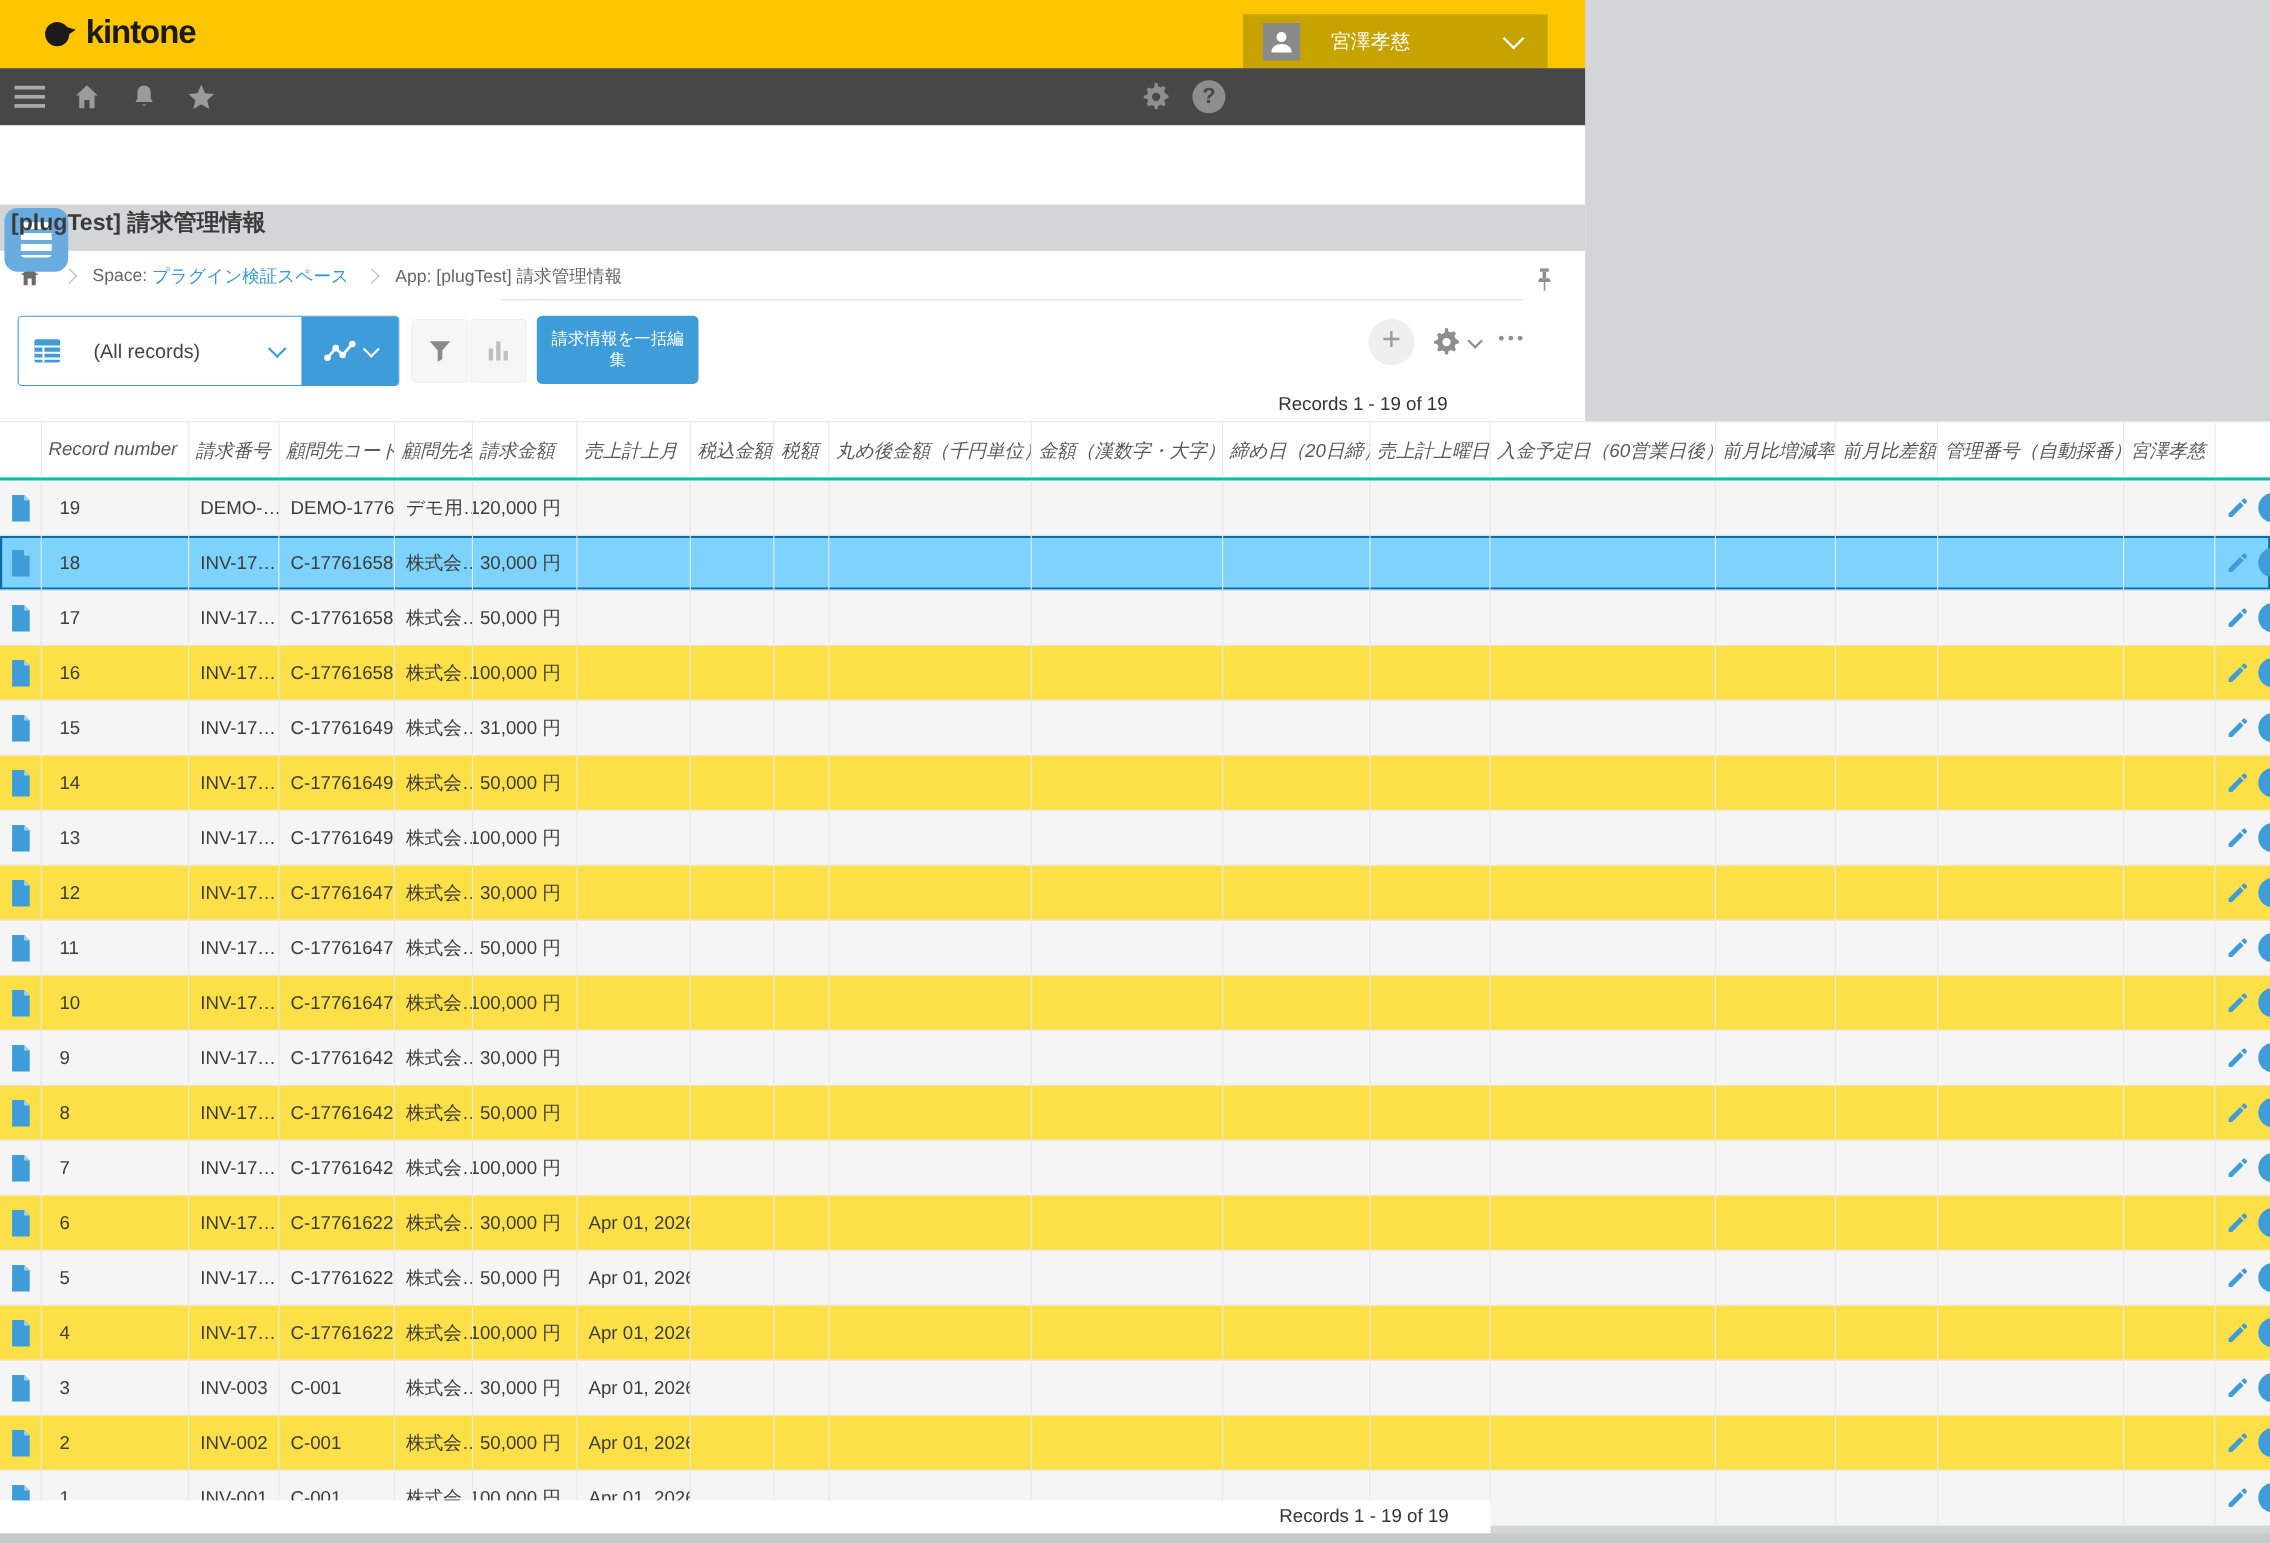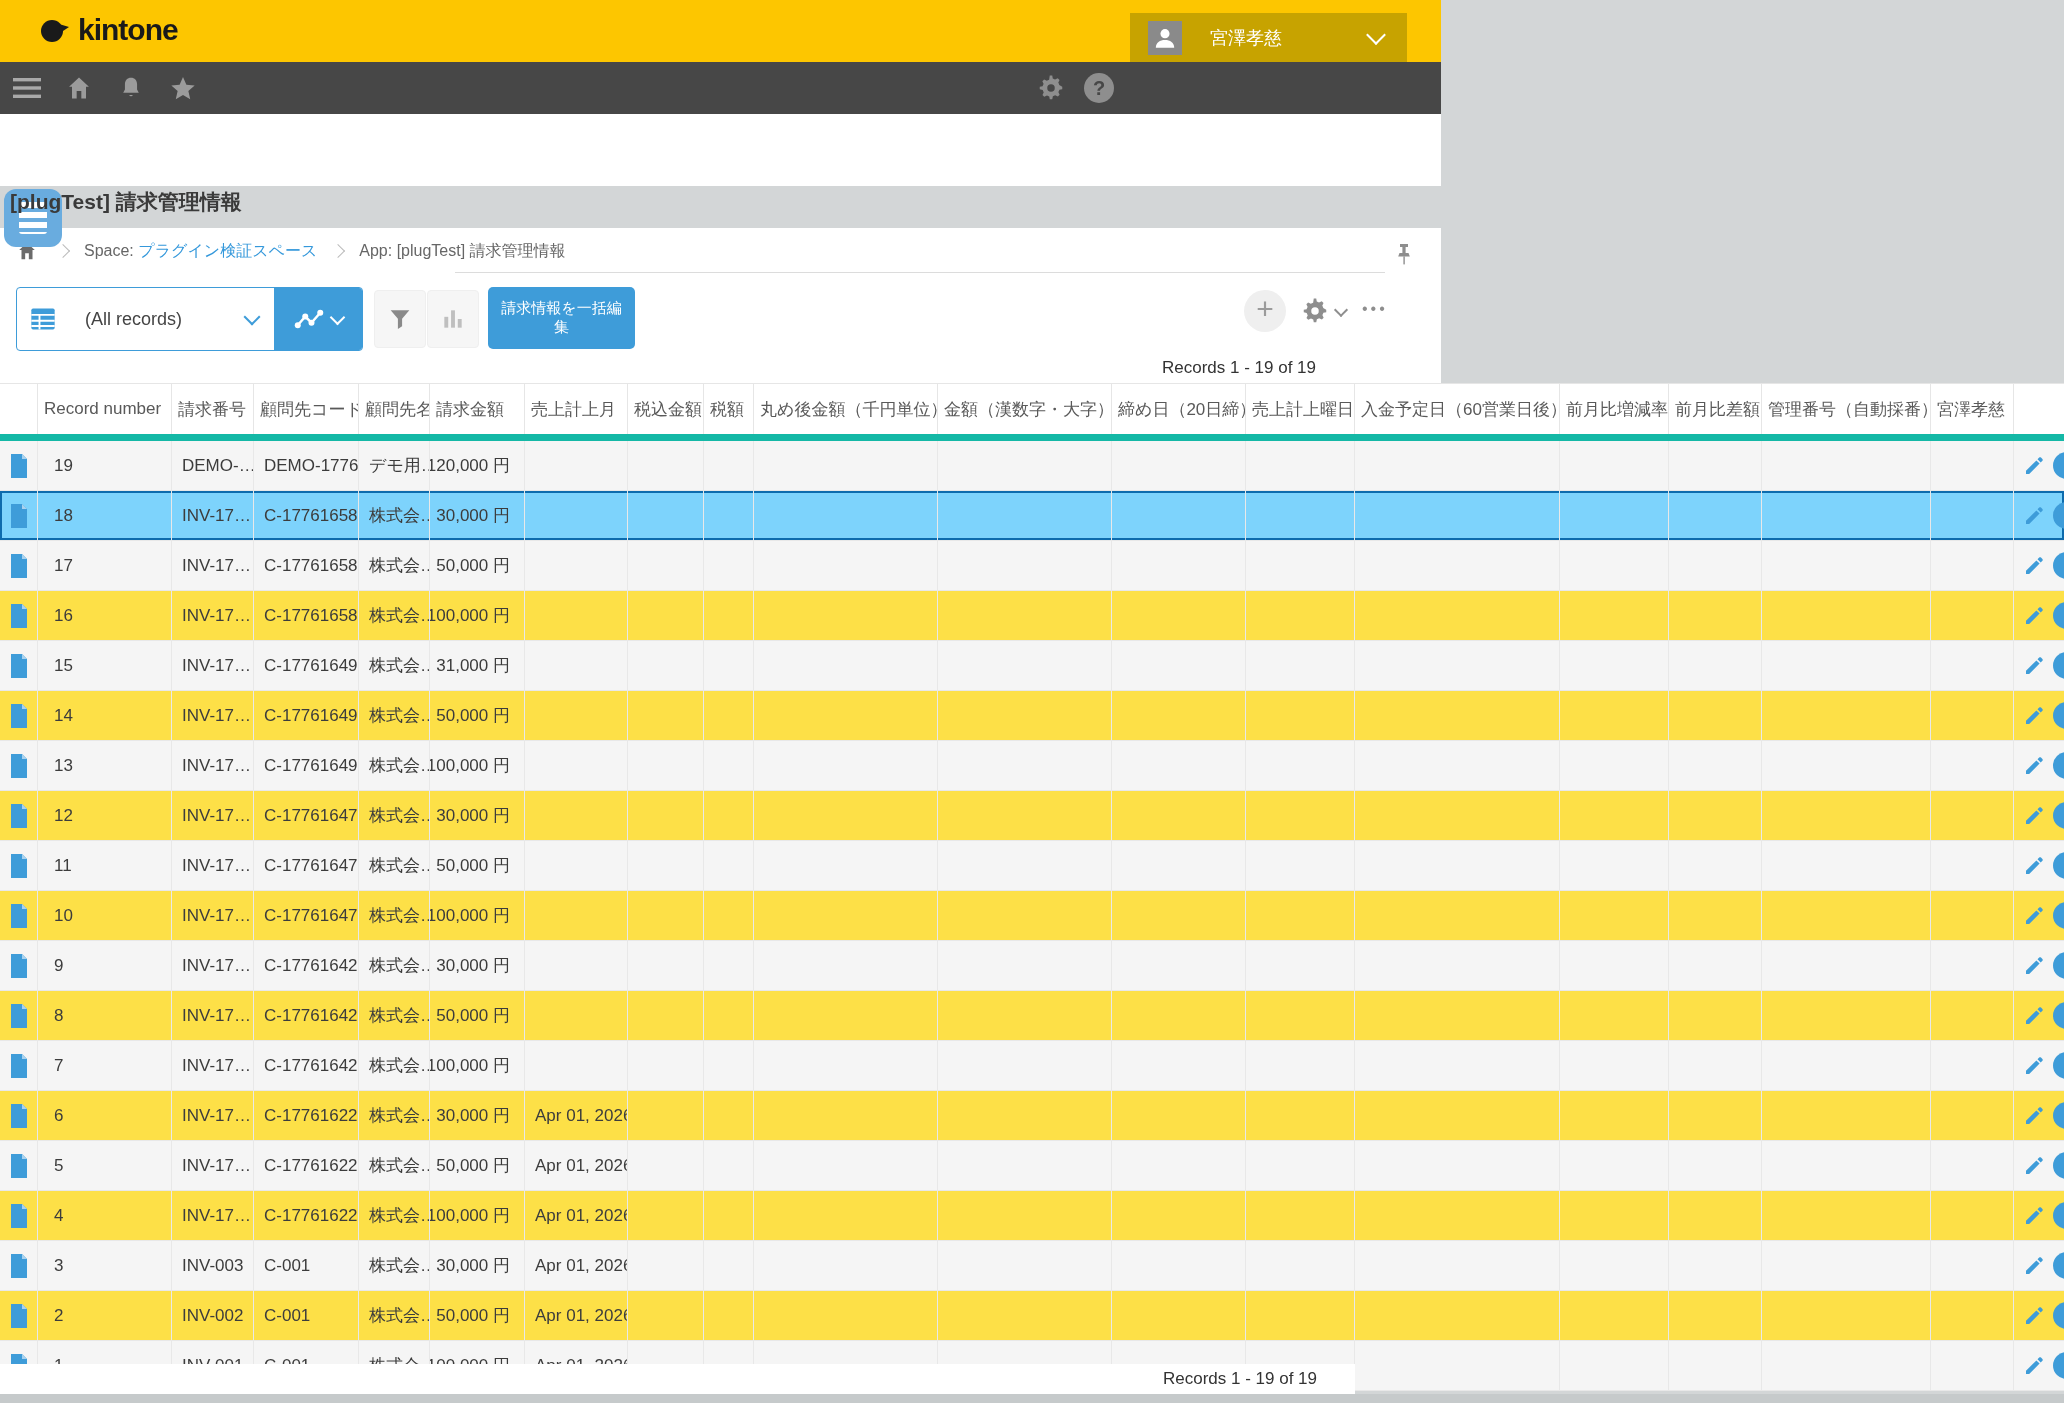--- a/index.html
+++ b/index.html
@@ -70,21 +70,21 @@
             color:#9B9B9B;font-size:30px;line-height:38px;text-align:center;cursor:pointer;}
   .gear-btn{position:absolute;left:1300px;top:182px;cursor:pointer;display:flex;align-items:center;gap:6px;}
   .gear-chev{width:8px;height:8px;border-right:2px solid #8E8E8E;border-bottom:2px solid #8E8E8E;transform:rotate(45deg);margin-top:-3px;}
   .more-btn{position:absolute;left:1362px;top:186px;color:#8E8E8E;font-size:16px;letter-spacing:3px;cursor:pointer;}
   .records-top{position:absolute;right:125px;top:244px;font-size:17px;color:#333;}
 
   
   .table{position:absolute;left:0;top:383px;width:2064px;background:#fff;
          --cols:38px 134px 82px 105px 71px 95px 103px 76px 50px 184px 174px 134px 109px 205px 109px 93px 169px 83px 50px;}
   .trow,.thead{display:grid;grid-template-columns:var(--cols);}
-  .thead{height:50px;border-top:1px solid #E6E6E6;border-bottom:7px solid #14b8a6;}
+  .thead{height:50px;border-top:1px solid #E6E6E6;border-bottom:3px solid #14b8a6;font-style:italic;}
   .th{display:flex;align-items:center;padding:0 6px;font-size:17px;color:#595959;border-right:1px solid #E6E6E6;
       white-space:nowrap;overflow:hidden;cursor:pointer;}
   .th:last-child{border-right:none;}
   .trow{height:49px;border-bottom:1px solid #E8E8E8;position:relative;background:#fde047;}
   .trow.stripe{background:#F5F5F5;}
   .trow.selected{background:#7dd3fc;box-shadow:inset 0 0 0 2px #0D6BAD;z-index:2;}
   .td{display:flex;align-items:center;padding:0 10px;font-size:17px;color:#3C3C3C;border-right:1px solid #E8E8E8;
       white-space:nowrap;overflow:hidden;}
   .td:last-child{border-right:none;}
   .td.icon-cell{justify-content:center;padding:0;}

